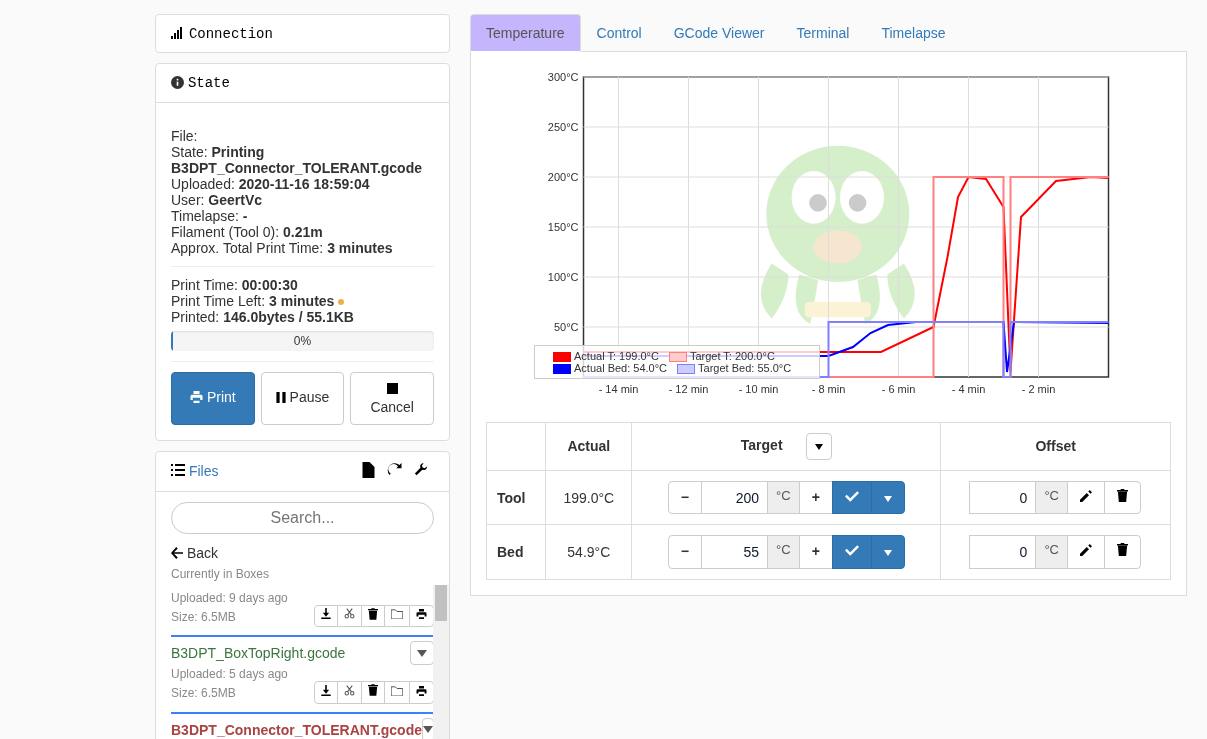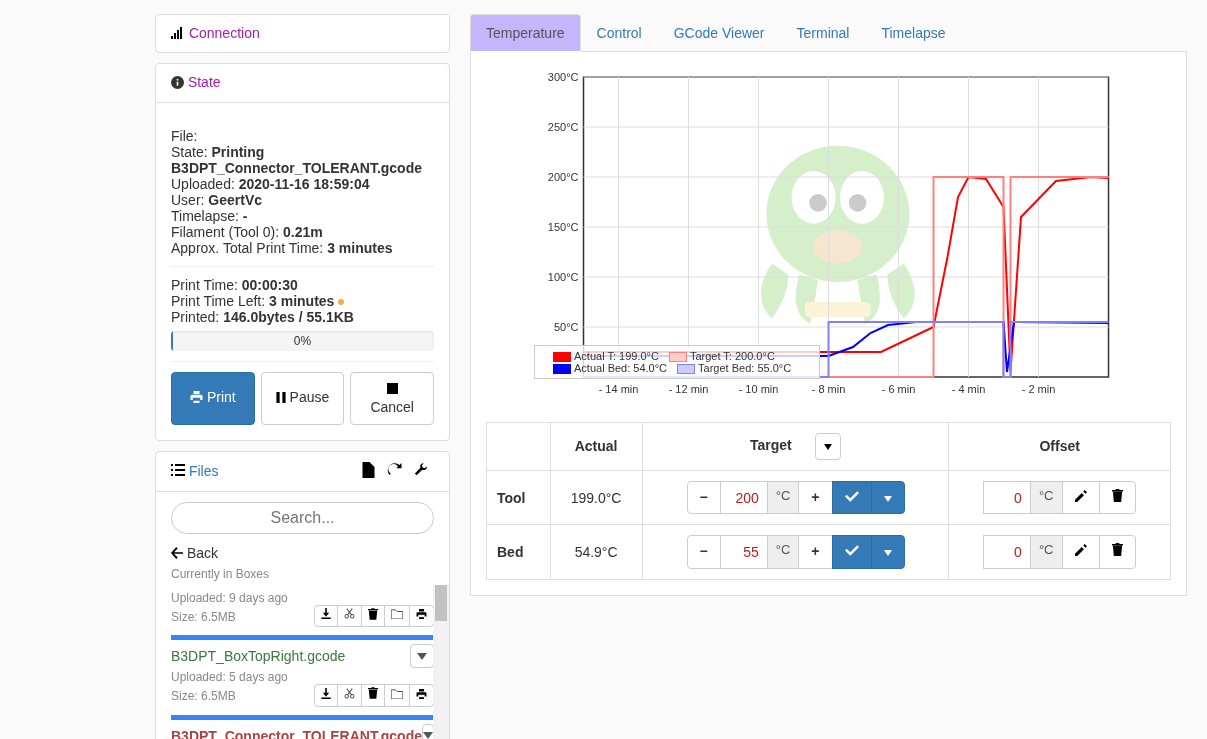--- a/index.html
+++ b/index.html
@@ -20,21 +20,21 @@
   border: 1px solid #ddd;
   border-radius: 4px;
   margin-bottom: 10px;
 }
 .panel-heading {
   padding: 10px 15px;
   border-bottom: 1px solid #ddd;
   border-radius: 4px 4px 0 0;
 }
 .panel-heading.collapsed { border-bottom: none; border-radius: 4px; }
-.panel-heading a { color: #a21caf; text-decoration: none; }
+.panel-heading a { color: #000000; text-decoration: none; font-family: Liberation Mono, monospace; }
 .panel-body { padding: 15px; }
 
 .icon { display: inline-block; vertical-align: middle; }
 
 hr { border: none; border-top: 1px solid #eee; margin: 10px 0; }
 
 .btn {
   display: inline-block;
   padding: 6px 12px;
   font-size: 14px;
@@ -112,23 +112,23 @@
 .temp-table { width: 100%; border-collapse: collapse; margin-top: 15px; }
 .temp-table th, .temp-table td { border: 1px solid #ddd; padding: 10px; text-align: center; }
 .temp-table th { font-weight: bold; }
 .temp-table td.row-label { text-align: left; font-weight: bold; }
 
 .input-group { display: inline-flex; vertical-align: middle; }
 .input-group .btn { border-radius: 0; margin-left: -1px; }
 .input-group .btn:first-child { border-radius: 4px 0 0 4px; margin-left: 0; }
 .input-group .btn:last-child { border-radius: 0 4px 4px 0; }
 .input-group input {
-  width: 48px; text-align: right; border: 1px solid #ccc;
+  width: 67px; text-align: right; border: 1px solid #ccc;
   margin-left: -1px; padding: 6px 8px; font-size: 14px;
-  color: #b91c1c;
+  color: #0f172a;
 }
 .input-group .addon {
   border: 1px solid #ccc; background: #eee; padding: 6px 8px;
   margin-left: -1px; color: #555; font-size: 13px;
 }
 
 .files-head {
   padding: 10px 15px;
   border-bottom: 1px solid #ddd;
   display: flex;
@@ -147,21 +147,21 @@
 .files-scroll { position: relative; padding: 0 15px 15px; max-height: 210px; }
 .files-scroll .scrollbar-track {
   position: absolute; right: 0; top: 0; bottom: 10px; width: 16px;
   background: #f1f1f1;
 }
 .files-scroll .scrollbar-thumb {
   position: absolute; left: 2px; right: 2px; top: 0; height: 36px;
   background: #c1c1c1;
 }
 
-.file-entry { padding: 4px 0 8px; border-bottom: 5px solid #3b82f6; }
+.file-entry { padding: 4px 0 8px; border-bottom: 2px solid #3b82f6; }
 .file-entry .name { color: #337ab7; }
 .file-entry .name.success { color: #3c763d; }
 .file-entry .name.active { color: #a94442; font-weight: bold; }
 .file-entry .meta { color: #888; font-size: 12px; margin-top: 2px; }
 .file-entry .row { display: flex; justify-content: space-between; align-items: center; }
 .file-actions .btn { padding: 2px 6px; font-size: 11px; color: #555; }
 .caret-square {
   border: 1px solid #ccc; border-radius: 4px; width: 24px; height: 24px;
   display: inline-flex; align-items: center; justify-content: center;
   cursor: pointer;

